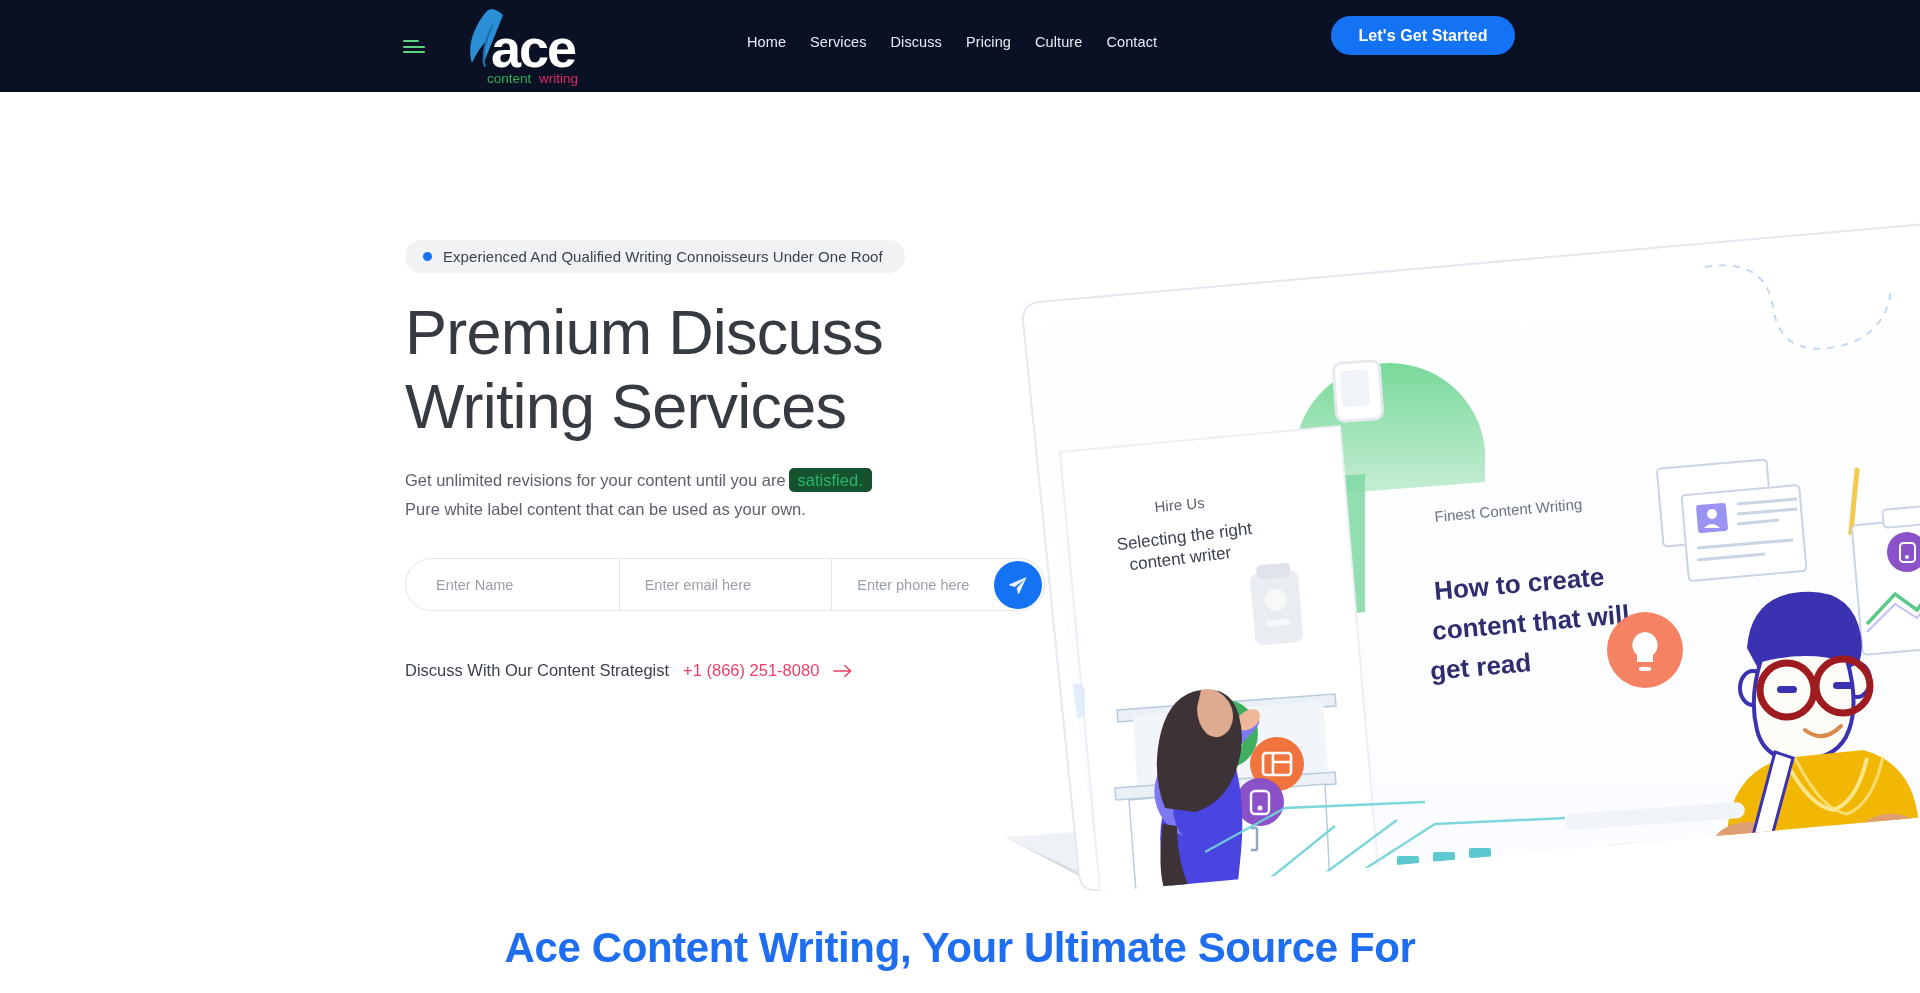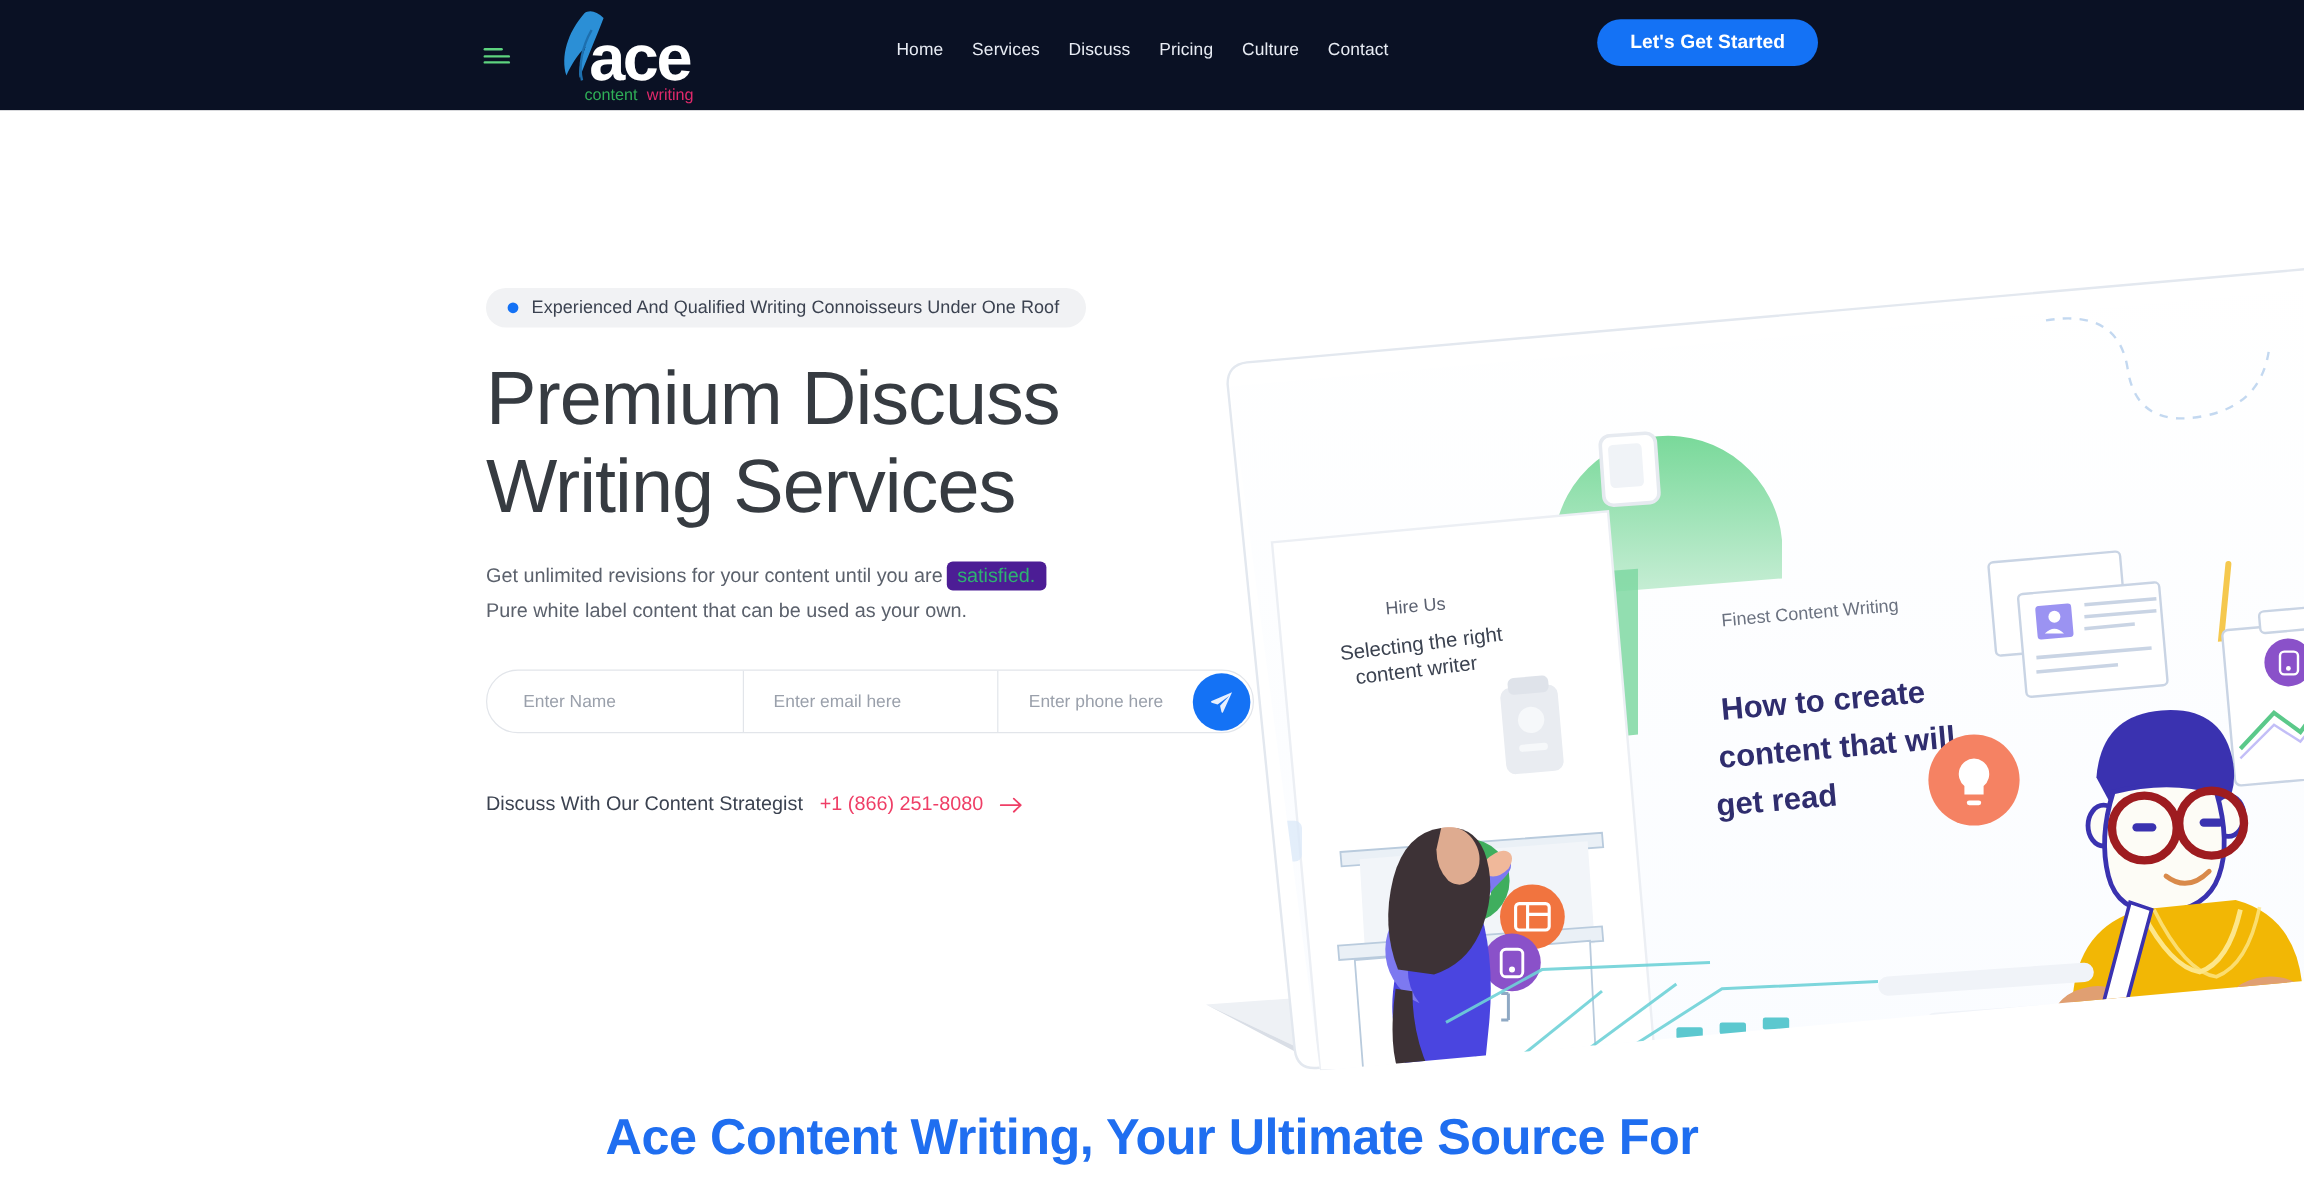--- a/index.html
+++ b/index.html
@@ -135,21 +135,21 @@
   }
 
   .hero-sub {
     margin-top: 22px;
     font-size: 16.5px;
     line-height: 1.78;
     color: #5b616c;
     max-width: 520px;
   }
   .hl-green {
-    background: #4c1d95;
+    background: #14532d;
     color: #2db370;
     border-radius: 5px;
     padding: 3px 9px;
     margin-left: 3px;
     white-space: nowrap;
   }
 
   
   .hero-form {
     margin-top: 34px;

